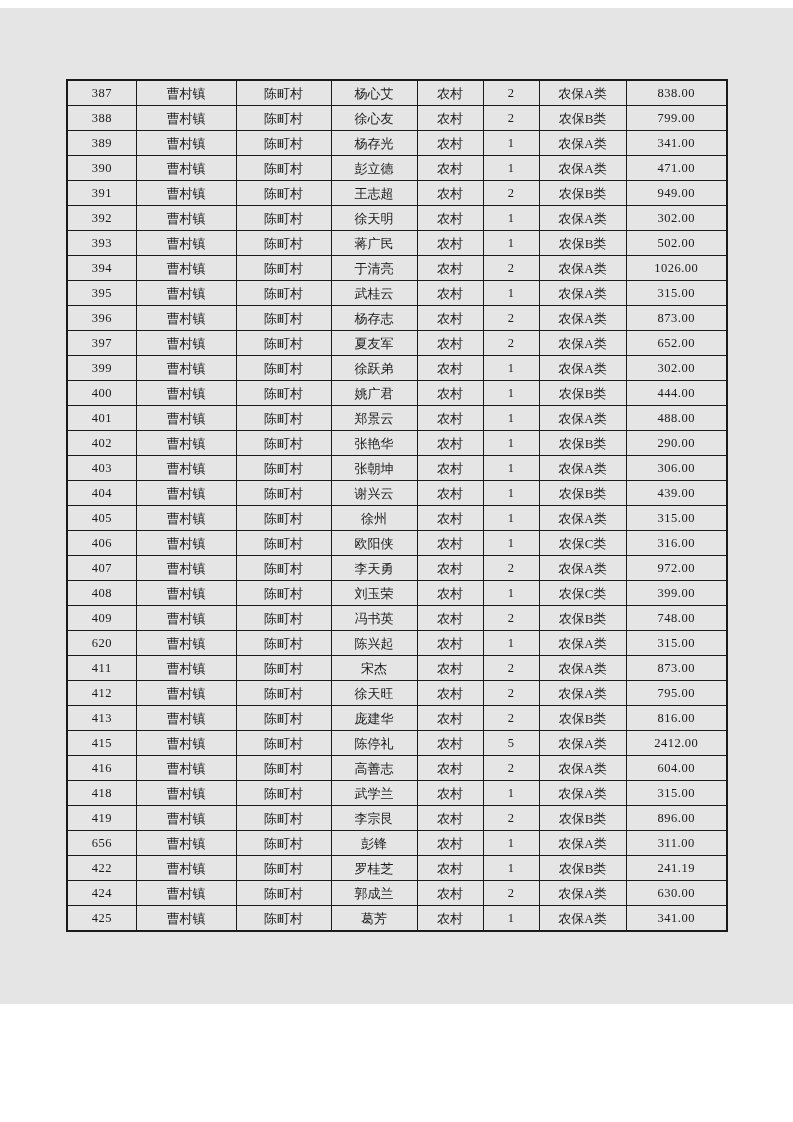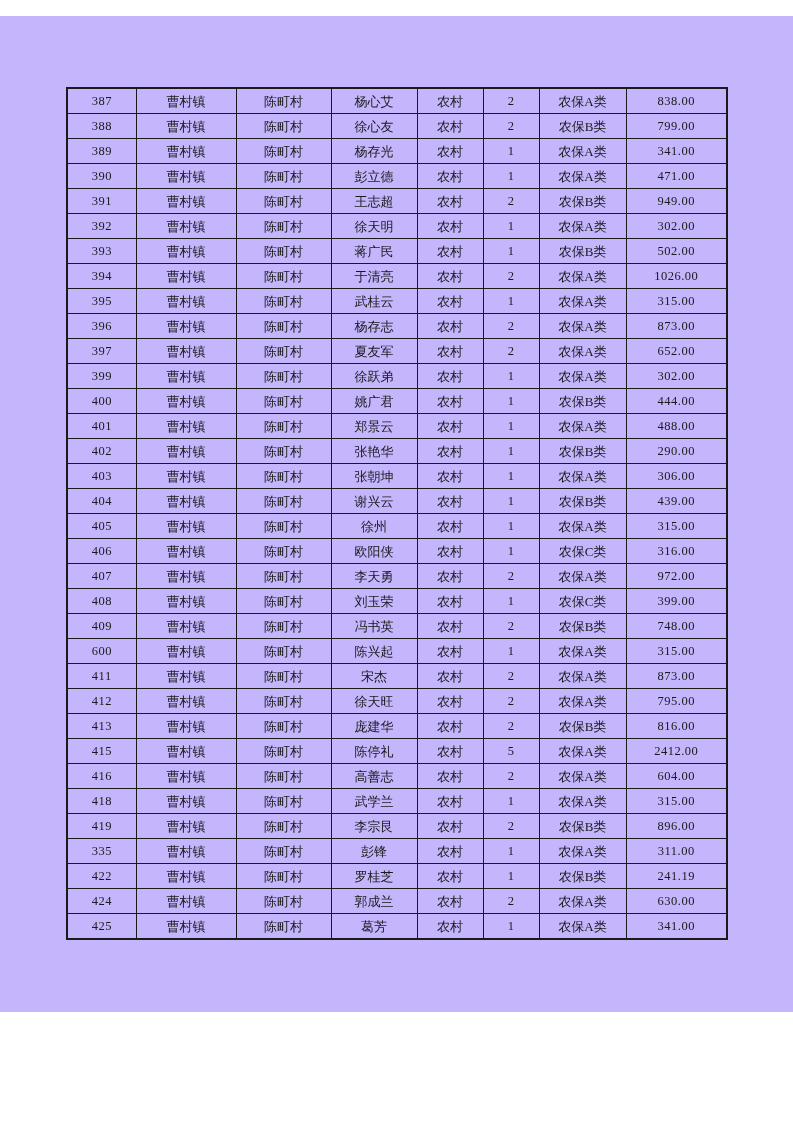--- a/index.html
+++ b/index.html
@@ -10,24 +10,24 @@
     width: 793px;
     height: 1122px;
     background: #ffffff;
     position: relative;
     overflow: hidden;
     font-family: "Liberation Serif", "DejaVu Serif", serif;
     color: #1a1a1a;
   }
   .page {
     position: absolute;
-    left: 0; top: 16px;
+    left: 0; top: 8px;
     width: 793px;
     height: 996px;
-    background: #c4b5fd;
+    background: #e5e5e5;
   }
   table.roster {
     position: absolute;
     left: 66px;
     top: 71px;
     width: 660px;
     border-collapse: collapse;
     table-layout: fixed;
     border: 2px solid #1a1a1a;
   }
@@ -277,21 +277,21 @@
           <td class="num">409</td>
           <td>曹村镇</td>
           <td>陈町村</td>
           <td>冯书英</td>
           <td>农村</td>
           <td class="num">2</td>
           <td>农保B类</td>
           <td class="num">748.00</td>
         </tr>
         <tr>
-          <td class="num">600</td>
+          <td class="num">620</td>
           <td>曹村镇</td>
           <td>陈町村</td>
           <td>陈兴起</td>
           <td>农村</td>
           <td class="num">1</td>
           <td>农保A类</td>
           <td class="num">315.00</td>
         </tr>
         <tr>
           <td class="num">411</td>
@@ -357,21 +357,21 @@
           <td class="num">419</td>
           <td>曹村镇</td>
           <td>陈町村</td>
           <td>李宗艮</td>
           <td>农村</td>
           <td class="num">2</td>
           <td>农保B类</td>
           <td class="num">896.00</td>
         </tr>
         <tr>
-          <td class="num">335</td>
+          <td class="num">656</td>
           <td>曹村镇</td>
           <td>陈町村</td>
           <td>彭锋</td>
           <td>农村</td>
           <td class="num">1</td>
           <td>农保A类</td>
           <td class="num">311.00</td>
         </tr>
         <tr>
           <td class="num">422</td>

